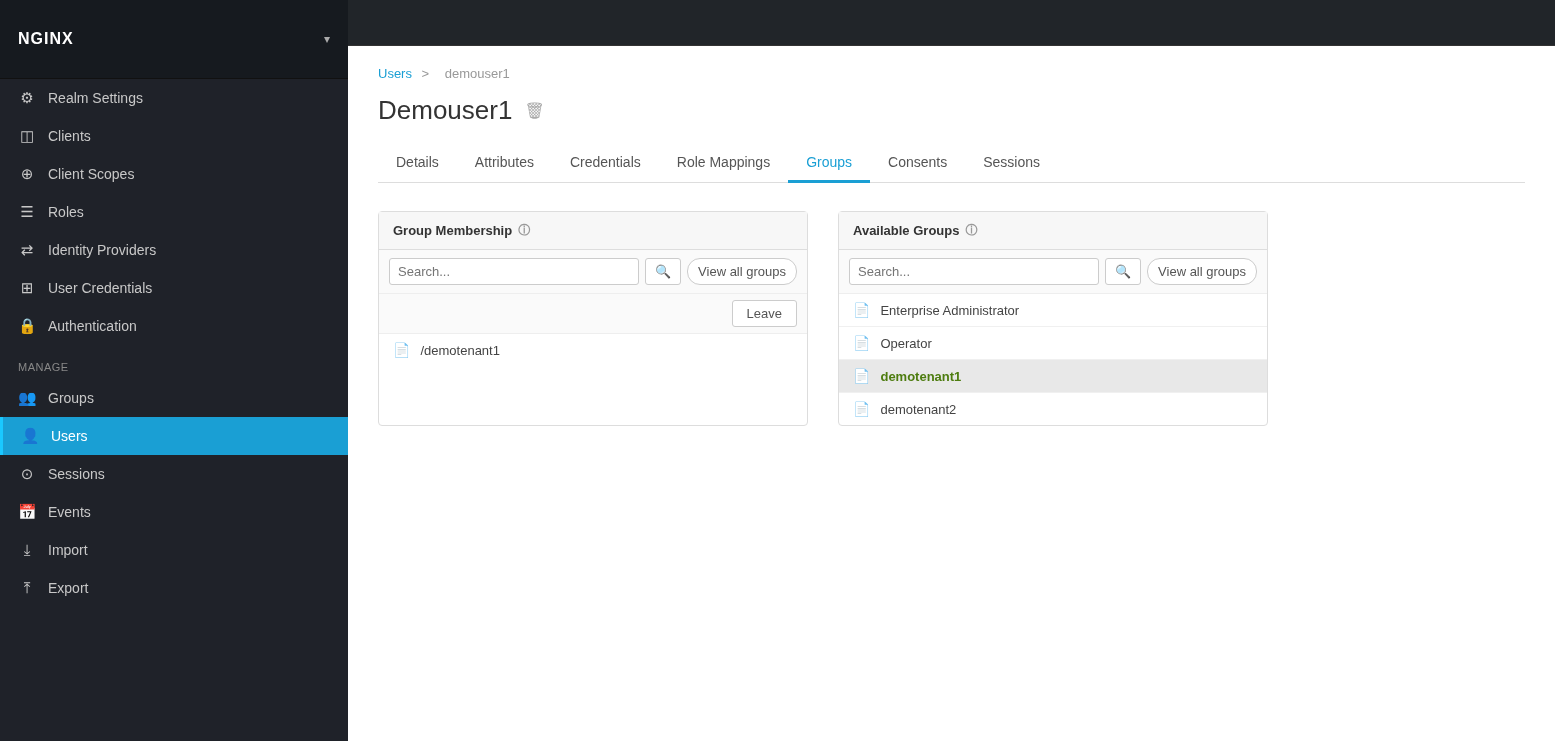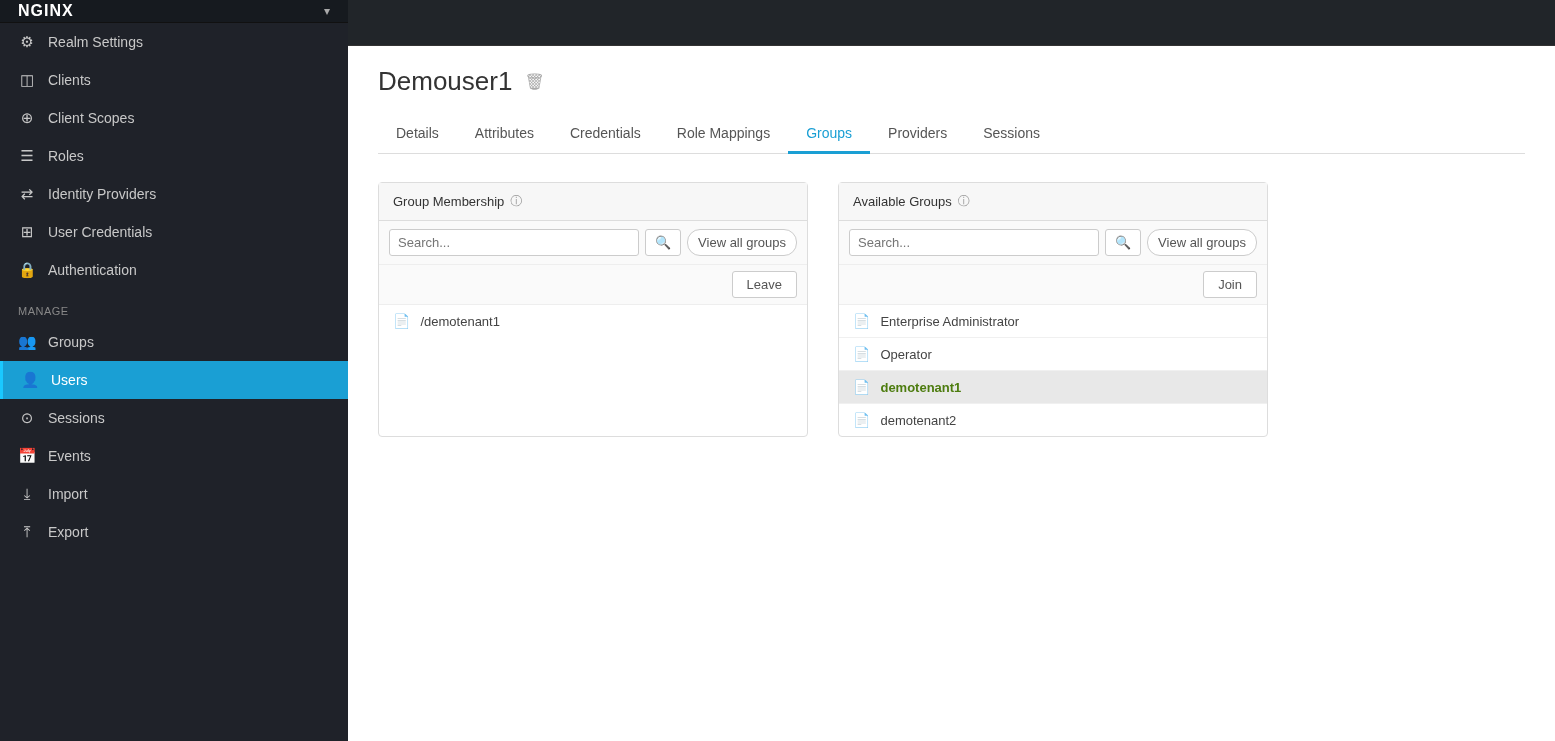--- a/index.html
+++ b/index.html
@@ -13,21 +13,21 @@
       color: #d4d4d4;
       display: flex;
       flex-direction: column;
       height: 100%;
       overflow-y: auto;
     }
     .sidebar-header {
       display: flex;
       align-items: center;
       justify-content: space-between;
-      padding: 2px 18px;
+      padding: 30px 18px;
       background: #161a1f;
       border-bottom: 1px solid #111;
     }
     .sidebar-header-title {
       font-size: 16px;
       font-weight: bold;
       color: #fff;
       letter-spacing: 1px;
     }
     .sidebar-header-chevron {
@@ -136,21 +136,21 @@
       border: 1px solid #ddd;
       border-radius: 4px;
       min-width: 430px;
       max-width: 460px;
       background: #fff;
     }
     .panel-header {
       background: #f7f7f7;
       padding: 10px 14px;
       border-bottom: 1px solid #ddd;
-      font-weight: 400;
+      font-weight: 700;
       color: #333;
       font-size: 13px;
       display: flex;
       align-items: center;
       gap: 6px;
     }
     .panel-header .help-icon {
       color: #999;
       font-size: 12px;
     }
@@ -298,33 +298,38 @@
   <div class="sidebar-item">
     <span class="icon">⤒</span>
     <span>Export</span>
   </div>
 </div>
 
 <div class="main">
   <div class="top-bar"></div>
   <div class="content">
 
+    <div class="breadcrumb">
+      <a href="#">Users</a>
+      <span>&gt;</span>
+      <span>demouser1</span>
+    </div>
 
     <div class="page-title-row">
       <h1 class="page-title">Demouser1</h1>
       <span class="delete-icon" title="Delete">🗑</span>
     </div>
 
     <div class="tabs">
       <div class="tab">Details</div>
       <div class="tab">Attributes</div>
       <div class="tab">Credentials</div>
       <div class="tab">Role Mappings</div>
       <div class="tab active">Groups</div>
-      <div class="tab">Providers</div>
+      <div class="tab">Consents</div>
       <div class="tab">Sessions</div>
     </div>
 
     <div class="groups-container">
 
       <div class="groups-panel">
         <div class="panel-header">
           <span>Group Membership</span>
           <span class="help-icon">ⓘ</span>
         </div>
@@ -347,23 +352,20 @@
       <div class="groups-panel">
         <div class="panel-header">
           <span>Available Groups</span>
           <span class="help-icon">ⓘ</span>
         </div>
         <div class="panel-search-row">
           <input class="panel-search-input" type="text" placeholder="Search..." style="">
           <button class="search-btn">🔍</button>
           <button class="view-all-btn">View all groups</button>
         </div>
-        <div class="action-row">
-          <button class="action-btn">Join</button>
-        </div>
         <div class="panel-list">
           <div class="panel-list-item">
             <span class="group-icon">📄</span>
             <span>Enterprise Administrator</span>
           </div>
           <div class="panel-list-item">
             <span class="group-icon-grey">📄</span>
             <span>Operator</span>
           </div>
           <div class="panel-list-item selected">

